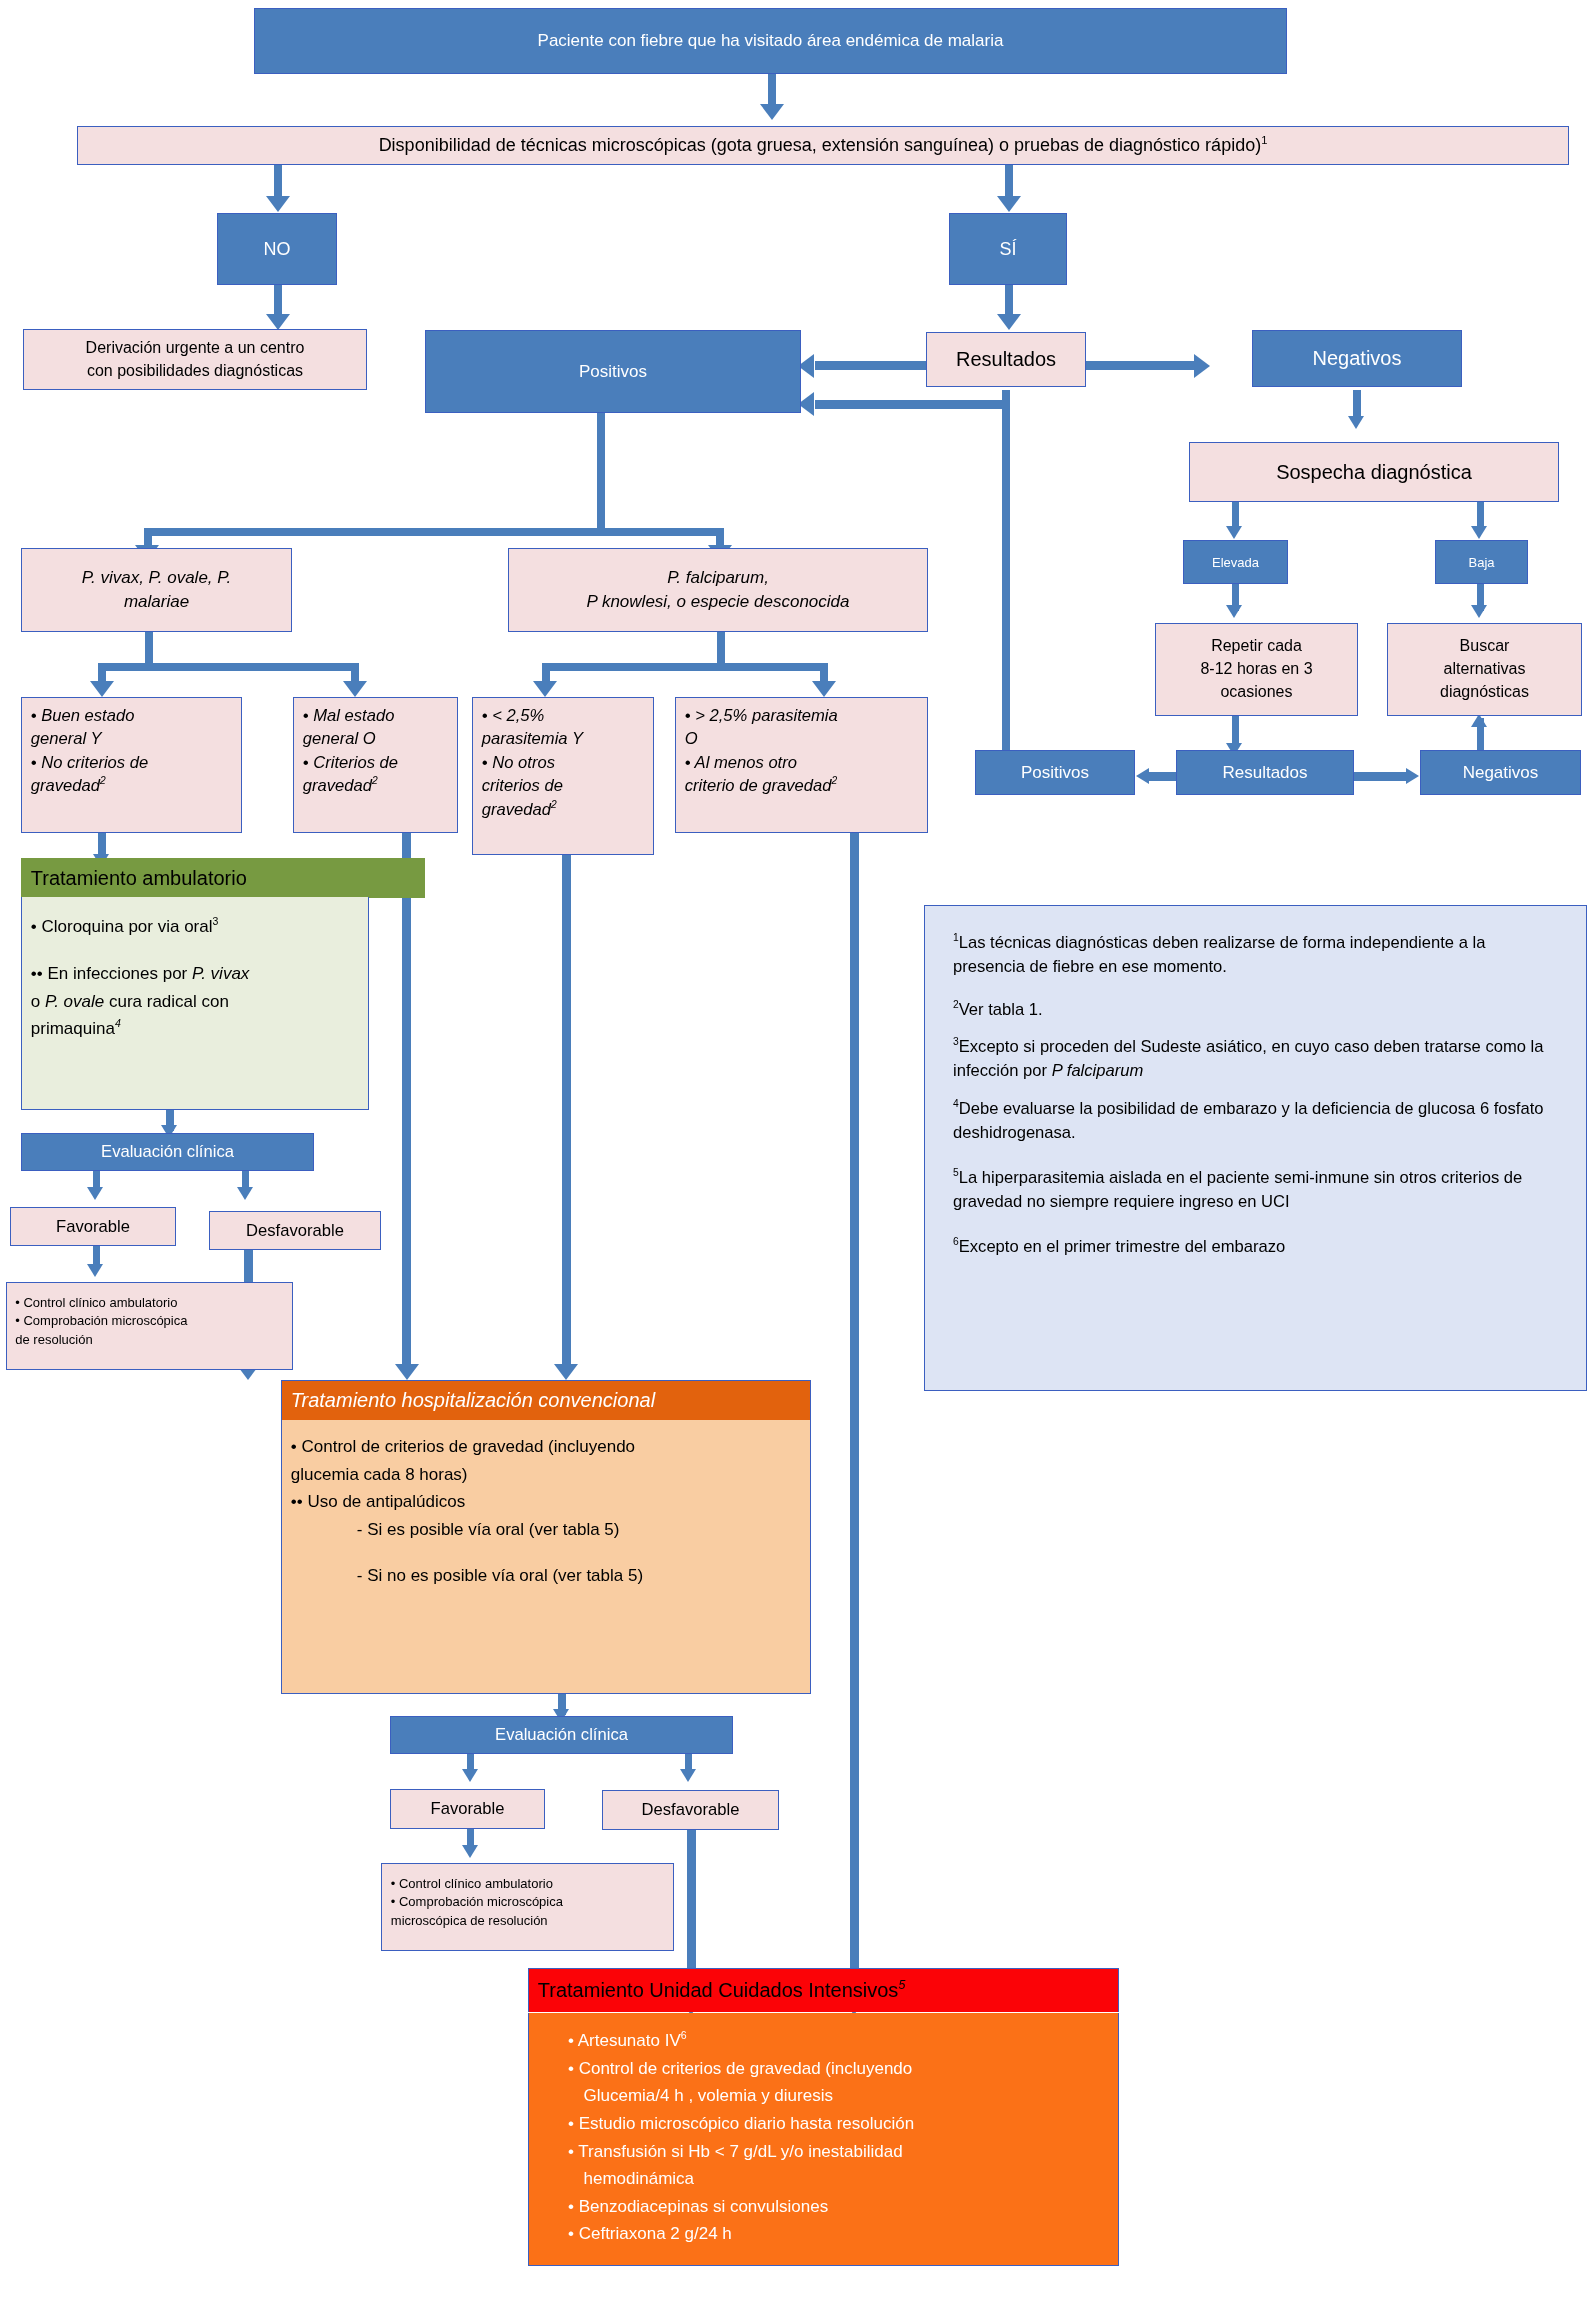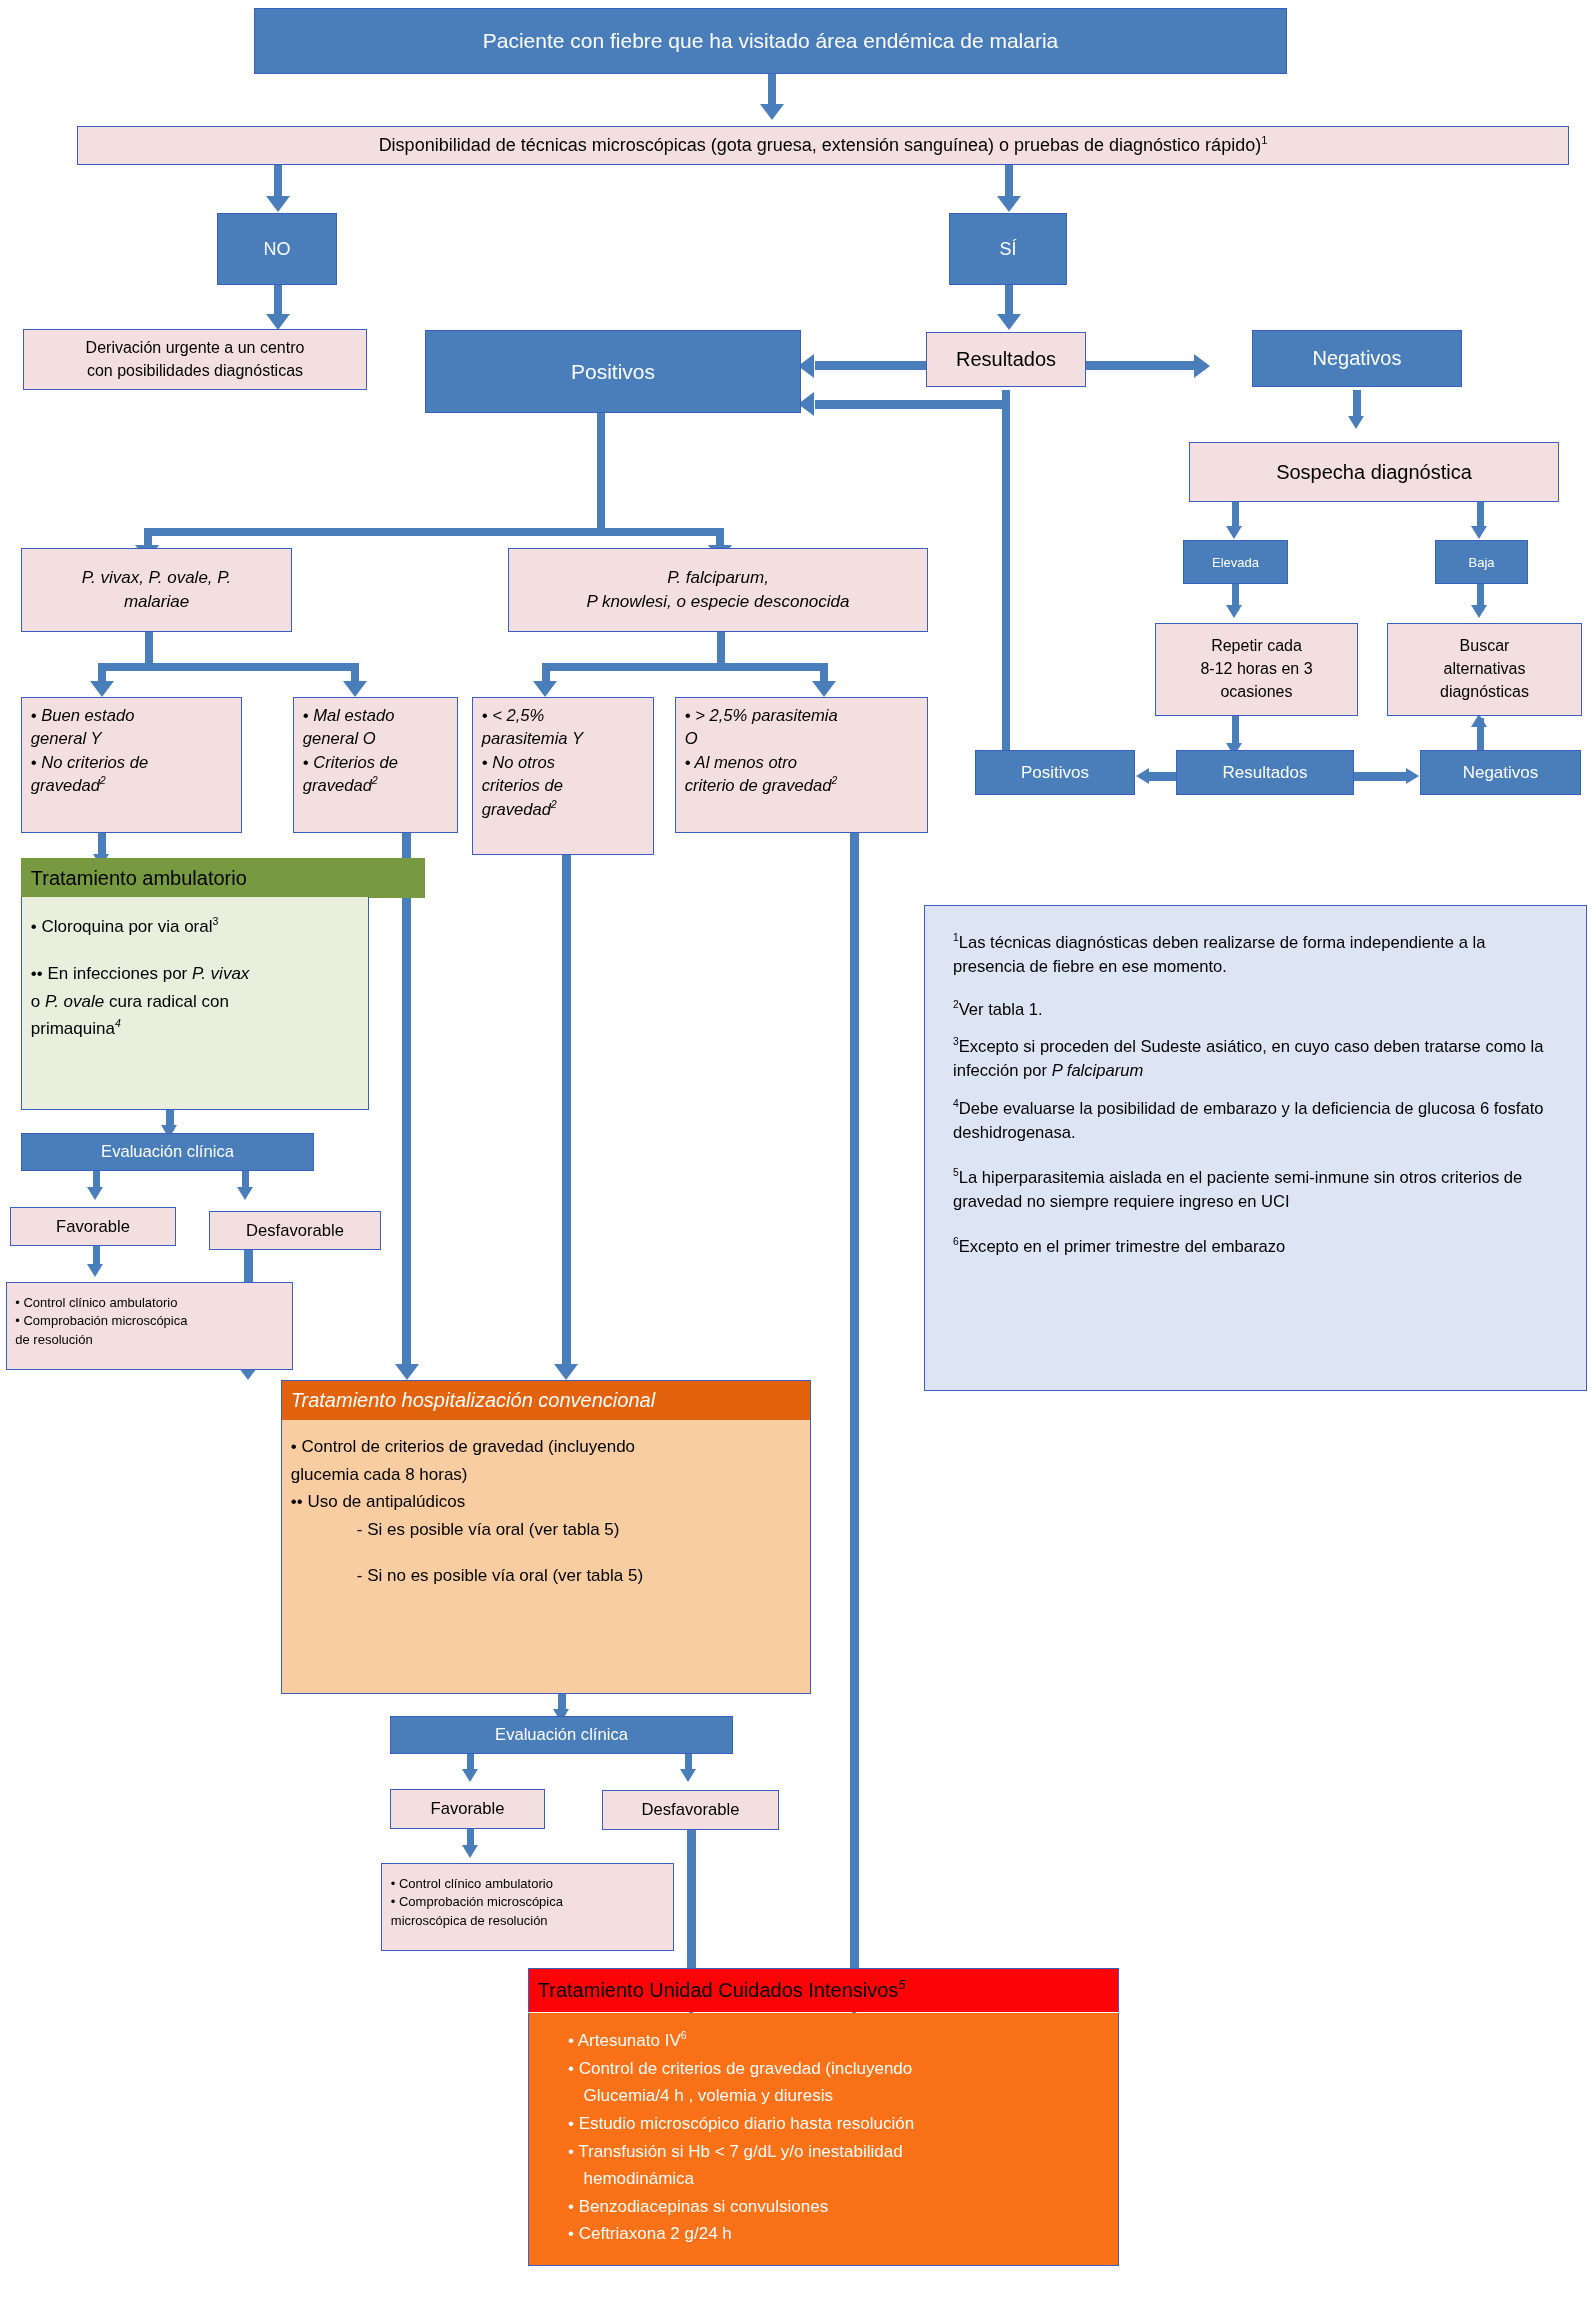--- a/index.html
+++ b/index.html
@@ -28,21 +28,21 @@
   .hl{position:absolute;background:#4a7ebb;}
   .ad{position:absolute;width:0;height:0;border-left:12px solid transparent;border-right:12px solid transparent;border-top:16.6px solid #4a7ebb;}
   .al{position:absolute;width:0;height:0;border-top:12px solid transparent;border-bottom:12px solid transparent;border-right:16.6px solid #4a7ebb;}
   .ar{position:absolute;width:0;height:0;border-top:12px solid transparent;border-bottom:12px solid transparent;border-left:16.6px solid #4a7ebb;}
   .ad-s{position:absolute;width:0;height:0;border-left:8.8px solid transparent;border-right:8.8px solid transparent;border-top:13.3px solid #4a7ebb;}
   .au-s{position:absolute;width:0;height:0;border-left:8.8px solid transparent;border-right:8.8px solid transparent;border-bottom:13.3px solid #4a7ebb;}
   .al-s{position:absolute;width:0;height:0;border-top:8.8px solid transparent;border-bottom:8.8px solid transparent;border-right:13.3px solid #4a7ebb;}
   .ar-s{position:absolute;width:0;height:0;border-top:8.8px solid transparent;border-bottom:8.8px solid transparent;border-left:13.3px solid #4a7ebb;}
 
   sup{font-size:.62em;vertical-align:super;line-height:0;}
-  .t38{font-size:21px;}
+  .t38{font-size:17px;}
   .t36{font-size:20px;}
   .t33{font-size:18px;}
   .t31{font-size:17px;}
   .t30{font-size:16.6px;}
   .t29{font-size:16px;}
   .t28{font-size:13px;}
   .lh14{line-height:1.42;}
   .lh16{line-height:1.62;}
   .bul{display:block;}
   .ind{padding-left:66px;display:block;}

